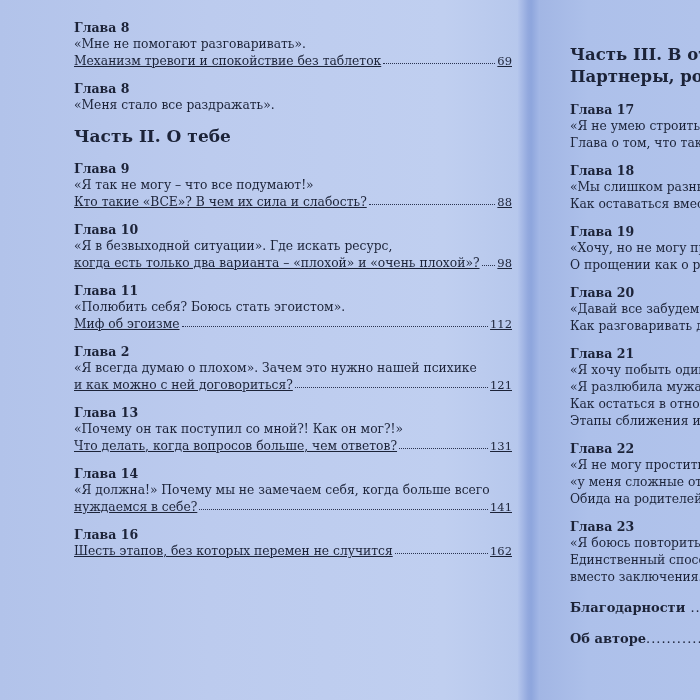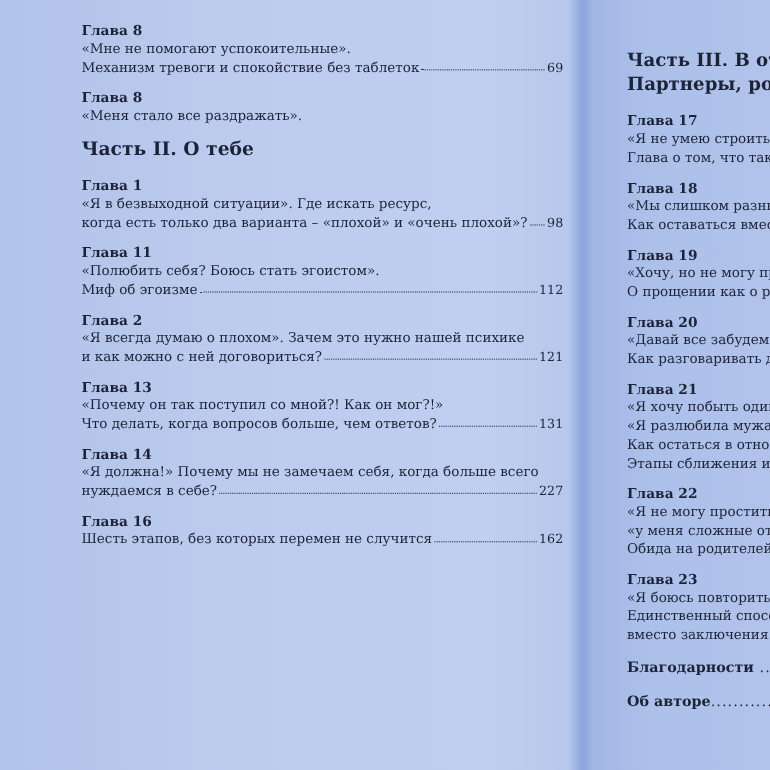--- a/index.html
+++ b/index.html
@@ -20,21 +20,21 @@
   .page-right {
     position: absolute; left: 540px; top: 0; width: 160px; height: 700px;
     background: linear-gradient(90deg, #a2b6e4 0%, #adc0ea 30%, #b1c3eb 100%);
     overflow: hidden;
   }
   .toc-left { position: absolute; left: 74px; top: 20px; width: 438px; }
   .toc-right { position: absolute; left: 570px; top: 44px; width: 300px; }
   .entry { margin-bottom: 11px; font-size: 12.3px; line-height: 17px; }
   .chapter-label { font-weight: bold; font-size: 12.5px; line-height: 16px; }
   .line { white-space: nowrap; }
-  .line-dots { display: flex; align-items: flex-start; white-space: nowrap; }
+  .line-dots { display: flex; align-items: flex-start; white-space: nowrap; text-decoration: underline; }
   .line-dots .txt { flex: 0 0 auto; }
   .line-dots .dots {
     flex: 1 1 auto; overflow: hidden; margin: 0 2px;
     border-bottom: 1.5px dotted #2a3350; height: 10px; align-self: baseline;
   }
   .line-dots .pg { flex: 0 0 auto; font-size: 11.5px; }
   .part-heading { font-weight: bold; font-size: 17px; line-height: 22px; margin: 0 0 14px; }
   .part-heading-right { font-weight: bold; font-size: 16.5px; line-height: 22px; margin: 0 0 14px; white-space: nowrap; }
   .extra { font-weight: bold; font-size: 13px; margin: 14px 0 16px; white-space: nowrap; }
   .extra .dots-tail { font-weight: normal; letter-spacing: 1px; }
@@ -43,37 +43,46 @@
 <body>
 
 <div class="page-left"></div>
 <div class="gutter"></div>
 <div class="page-right"></div>
 
 <div class="toc-left">
 
   <div class="entry">
     <div class="chapter-label">Глава 8</div>
-    <div class="line">«Мне не помогают успокоительные».</div>
+    <div class="line">«Мне не помогают разговаривать».</div>
     <div class="line-dots">
       <span class="txt">Механизм тревоги и спокойствие без таблеток</span>
       <span class="dots"></span>
       <span class="pg">69</span>
     </div>
   </div>
 
   <div class="entry">
     <div class="chapter-label">Глава 8</div>
     <div class="line">«Меня стало все раздражать».</div>
   </div>
 
   <div class="part-heading">Часть II. О тебе</div>
 
   <div class="entry">
-    <div class="chapter-label">Глава 1</div>
+    <div class="chapter-label">Глава 9</div>
+    <div class="line">«Я так не могу – что все подумают!»</div>
+    <div class="line-dots">
+      <span class="txt">Кто такие «ВСЕ»? В чем их сила и слабость?</span>
+      <span class="dots"></span>
+      <span class="pg">88</span>
+    </div>
+  </div>
+  <div class="entry">
+    <div class="chapter-label">Глава 10</div>
     <div class="line">«Я в безвыходной ситуации». Где искать ресурс,</div>
     <div class="line-dots">
       <span class="txt">когда есть только два варианта – «плохой» и «очень плохой»?</span>
       <span class="dots"></span>
       <span class="pg">98</span>
     </div>
   </div>
   <div class="entry">
     <div class="chapter-label">Глава 11</div>
     <div class="line">«Полюбить себя? Боюсь стать эгоистом».</div>
@@ -100,21 +109,21 @@
       <span class="dots"></span>
       <span class="pg">131</span>
     </div>
   </div>
   <div class="entry">
     <div class="chapter-label">Глава 14</div>
     <div class="line">«Я должна!» Почему мы не замечаем себя, когда больше всего</div>
     <div class="line-dots">
       <span class="txt">нуждаемся в себе?</span>
       <span class="dots"></span>
-      <span class="pg">227</span>
+      <span class="pg">141</span>
     </div>
   </div>
   <div class="entry">
     <div class="chapter-label">Глава 16</div>
     <div class="line-dots">
       <span class="txt">Шесть этапов, без которых перемен не случится</span>
       <span class="dots"></span>
       <span class="pg">162</span>
     </div>
   </div>

